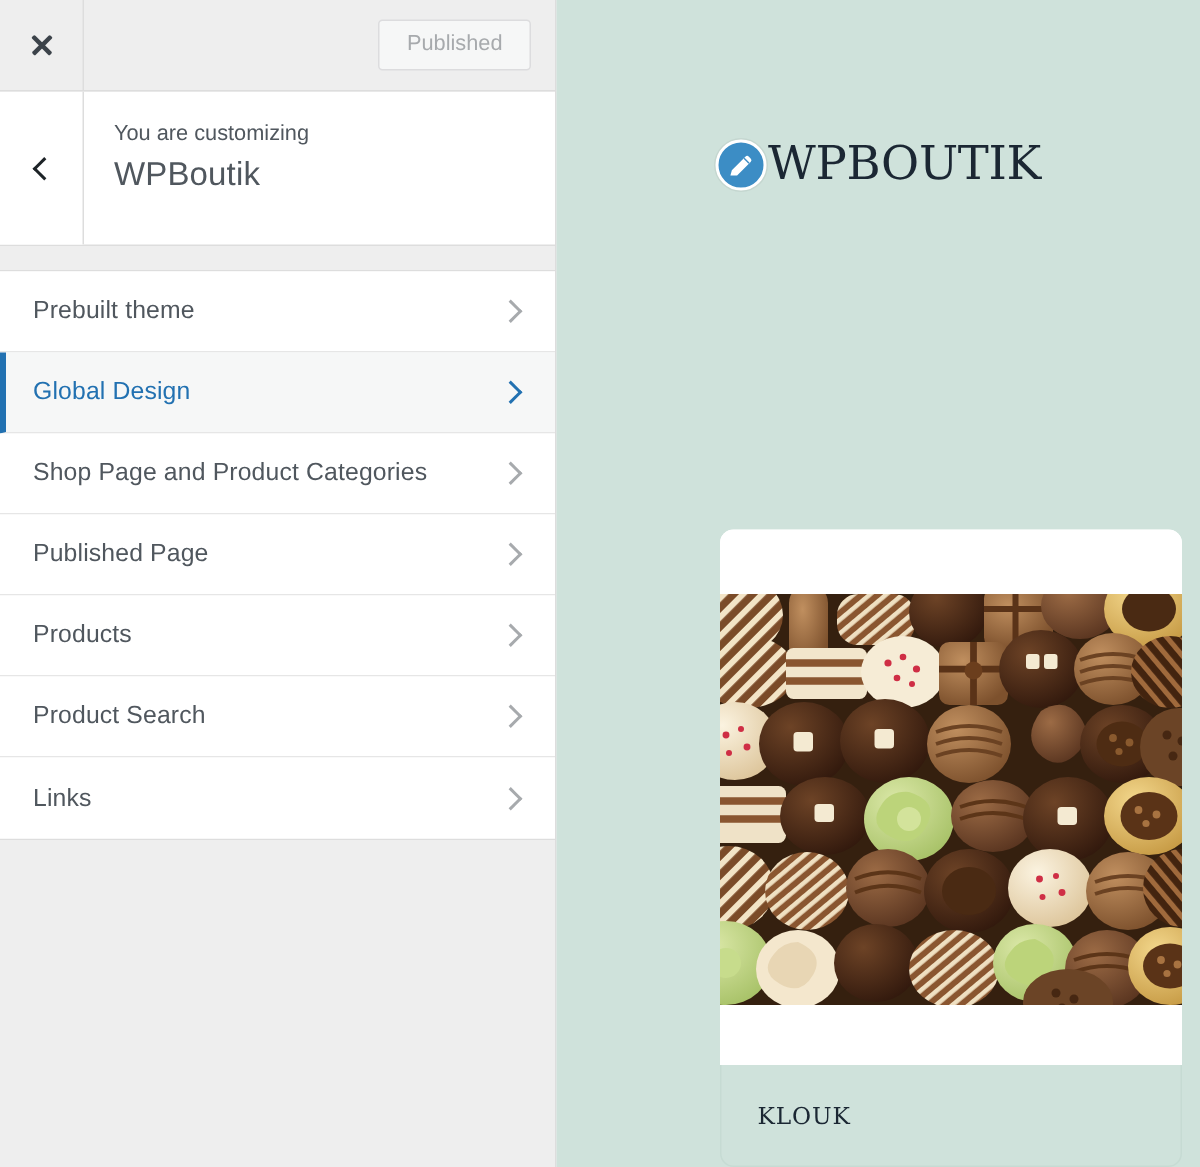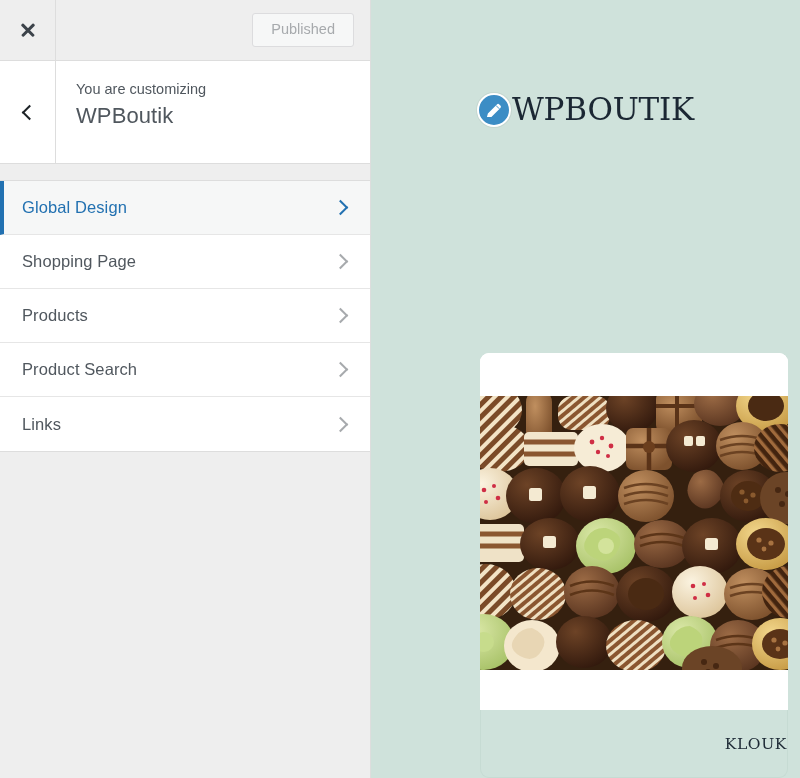--- a/index.html
+++ b/index.html
@@ -295,21 +295,20 @@
     position: absolute;
     left: 109px;
     top: 710px;
     width: 308px;
     height: 68px;
     background: #cfe2db;
     border: 1px solid #c6dbd3;
     border-top: none;
     border-radius: 0 0 9px 9px;
     padding: 27px 0 0 24px;
-    text-align: right;
   }
 
   .product-title {
     font-family: "DejaVu Serif", serif;
     font-size: 15.5px;
     color: #1b2733;
     letter-spacing: .6px;
     line-height: 1;
   }
 </style>
@@ -337,29 +336,37 @@
         <div class="cz-header-text">
           <div class="cz-sub">You are customizing</div>
           <div class="cz-title">WPBoutik</div>
         </div>
       </div>
 
       <div class="cz-spacer"></div>
 
       <div class="cz-list">
 
+        <div class="cz-item">
+          <span class="cz-item-label">Prebuilt theme</span>
+          <span class="icon-chevron-right"></span>
+        </div>
 
         <div class="cz-item active">
           <span class="cz-item-label">Global Design</span>
           <span class="icon-chevron-right"></span>
         </div>
 
-
         <div class="cz-item">
-          <span class="cz-item-label">Shopping Page</span>
+          <span class="cz-item-label">Shop Page and Product Categories</span>
+          <span class="icon-chevron-right"></span>
+        </div>
+
+        <div class="cz-item">
+          <span class="cz-item-label">Published Page</span>
           <span class="icon-chevron-right"></span>
         </div>
 
         <div class="cz-item">
           <span class="cz-item-label">Products</span>
           <span class="icon-chevron-right"></span>
         </div>
 
 
         <div class="cz-item">

